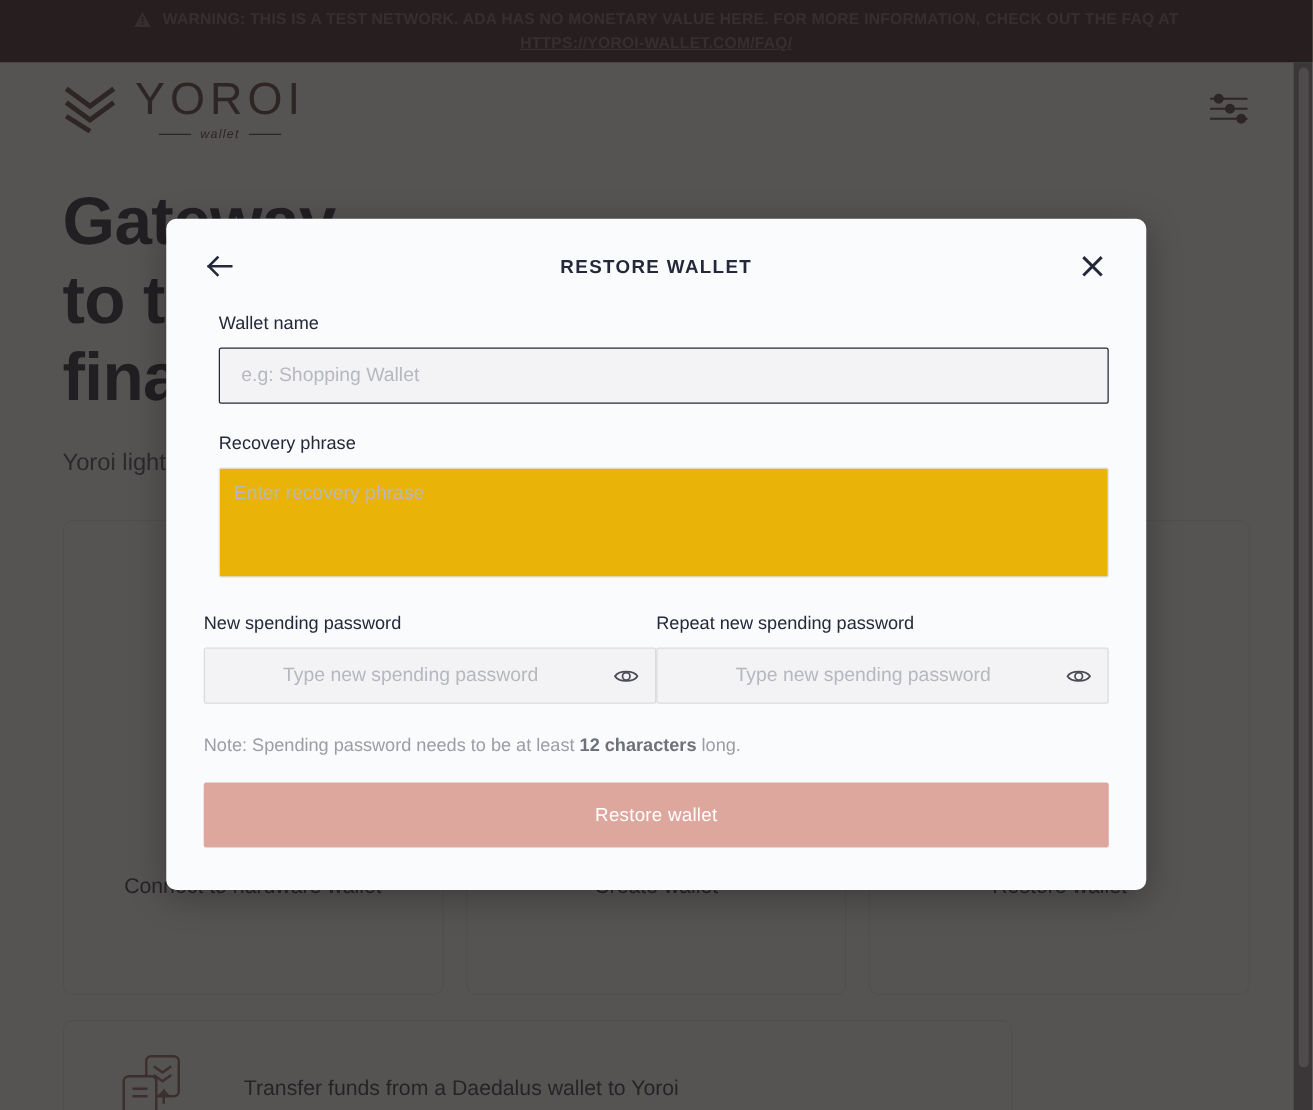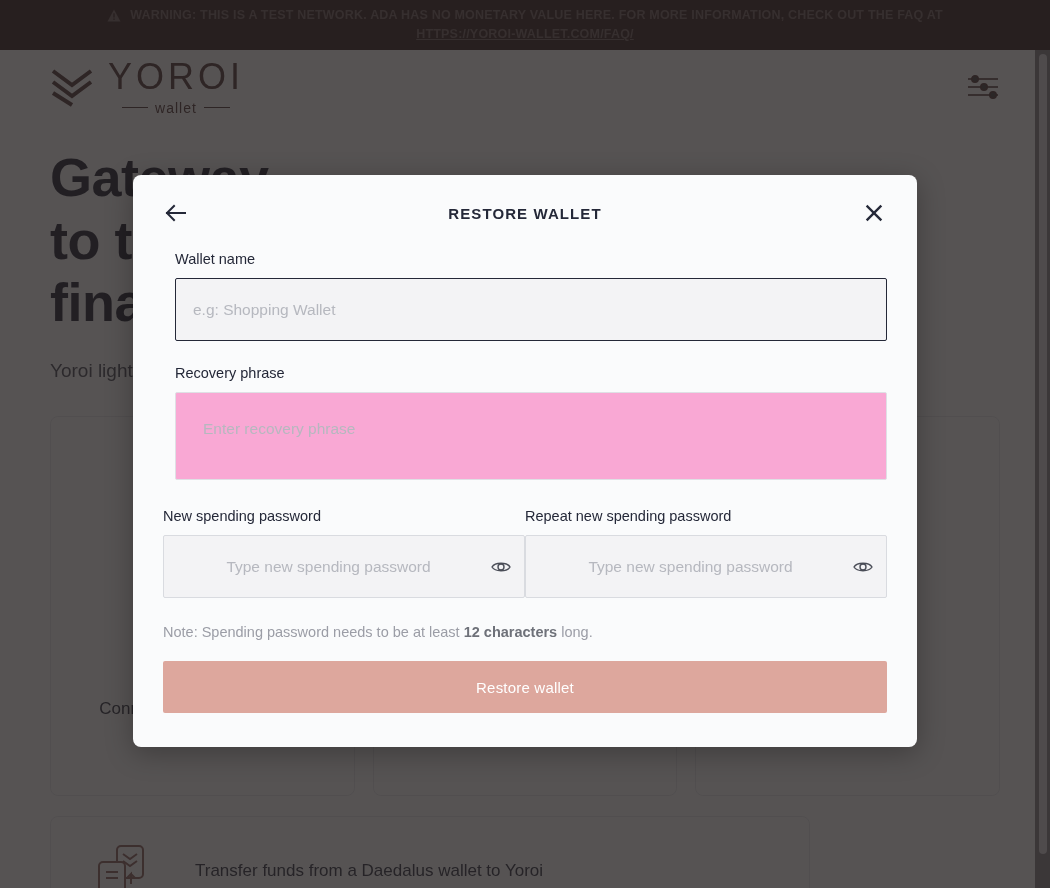--- a/index.html
+++ b/index.html
@@ -89,23 +89,24 @@
     color: #4a2d2d;
     font-weight: 400;
     line-height: 1;
   }
   .logo-sub {
     display: flex; align-items: center; gap: 7px;
     margin-top: 5px;
   }
   .logo-sub .rule { width: 26px; height: 1px; background: #4a2d2d; }
   .logo-sub-word {
-    font-size: 14px;
+    font-size: 10px;
     letter-spacing: 1px;
     color: #4a2d2d;
+    font-style: italic;
   }
 
   .settings-icon { width: 34px; height: 26px; cursor: pointer; }
 
   
   .hero { padding: 22px 50px 0 50px; }
   .hero-title {
     font-size: 54px;
     font-weight: bold;
     line-height: 1.16;
@@ -223,42 +224,42 @@
   }
 
   .field-label {
     font-size: 14.5px;
     color: #242838;
     margin-bottom: 11px;
   }
 
   .text-input {
     width: 100%;
-    height: 63px;
+    height: 45px;
     background: #f3f3f5;
     border: 1px solid #d9dbe0;
     border-radius: 2px;
     padding: 0 17px;
     font-family: "Liberation Sans", sans-serif;
     font-size: 15.5px;
     color: #c2410c;
     outline: none;
   }
   .text-input::placeholder { color: #b6b8bf; }
   .text-input.focused {
     border-color: #242838;
   }
 
   .textarea-input {
     width: 100%;
     height: 88px;
-    background: #f9a8d4;
+    background: #eab308;
     border: 1px solid #dfe0e5;
     border-radius: 2px;
-    padding: 27px;
+    padding: 11px;
     font-family: "Liberation Sans", sans-serif;
     font-size: 15.5px;
     color: #242838;
     resize: none;
     outline: none;
   }
   .textarea-input::placeholder { color: #b6b8bf; }
 
   .section { margin-bottom: 24px; margin-left: 12px; }
 

